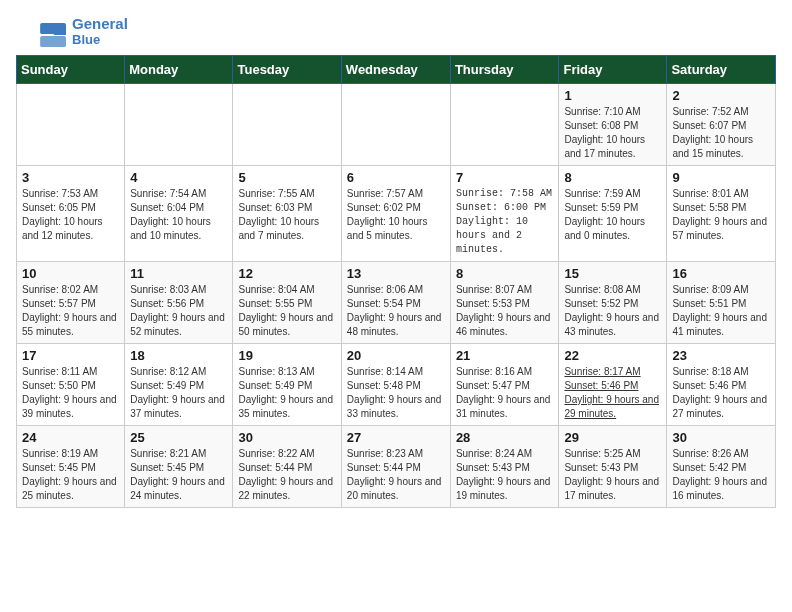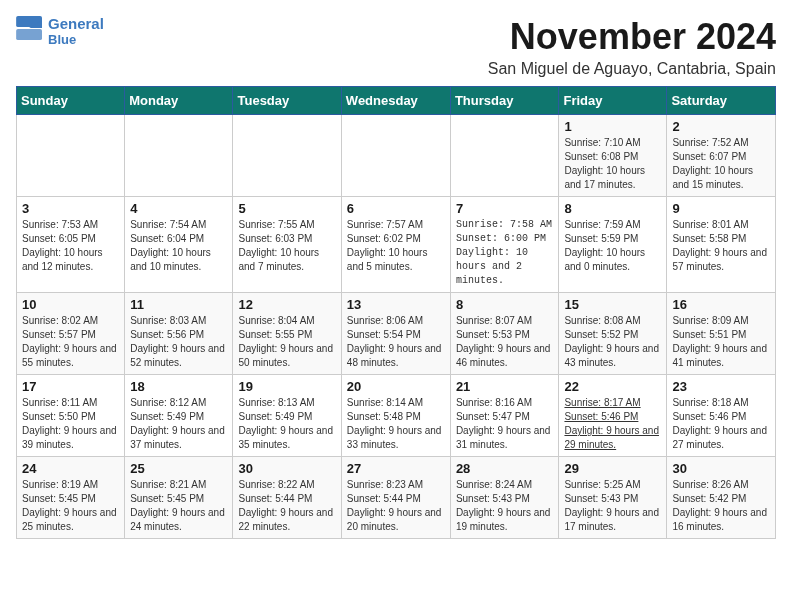--- a/index.html
+++ b/index.html
@@ -11,22 +11,23 @@
       padding: 16px;
     }
     .header-section {
       display: flex;
       justify-content: space-between;
       align-items: flex-start;
       margin-bottom: 8px;
     }
     .logo {
       display: flex;
-      align-items: flex-start;
+      align-items: flex-end;
       gap: 4px;
+      margin-left: 24px;
     }
     .logo-icon {
       width: 28px;
       height: 24px;
     }
     .title-section {
       text-align: right;
     }
     .month-title {
       font-size: 36px;
@@ -37,21 +38,21 @@
       font-size: 16px;
       color: #333;
       margin-top: 2px;
     }
     .calendar-table {
       width: 100%;
       border-collapse: collapse;
       font-size: 11px;
     }
     .calendar-table thead tr th {
-      background: #0f766e;
+      background: #14532d;
       color: #fff;
       padding: 6px 4px;
       text-align: left;
       font-size: 13px;
       font-weight: bold;
       border: 1px solid #2a5a9f;
       margin-top: 30px;
     }
     .calendar-table tbody tr td {
       border: 1px solid #ccc;
@@ -89,24 +90,20 @@
       <polygon points="14,13 28,5 28,13" fill="#3d7abf"></polygon>
       <rect x="0" y="14" width="28" height="12" rx="2" fill="#3d7abf" opacity="0.7"></rect>
     </svg>
     <div>
       <div style="font-size:15px;font-weight:bold;color:#333;line-height:1.1;">
         <span style="color:#3d7abf;">General</span>
       </div>
       <div style="font-size:13px;font-weight:bold;color:#3d7abf;line-height:1.1;">Blue</div>
     </div>
   </div>
-  <div class="title-section">
-    <div class="month-title">November 2024</div>
-    <div class="location-title">San Miguel de Aguayo, Cantabria, Spain</div>
-  </div>
 </div>
 
 <table class="calendar-table">
   <thead>
     <tr>
     <th>Sunday</th>
         <th>Monday</th>
         <th>Tuesday</th>
         <th>Wednesday</th>
         <th>Thursday</th>

